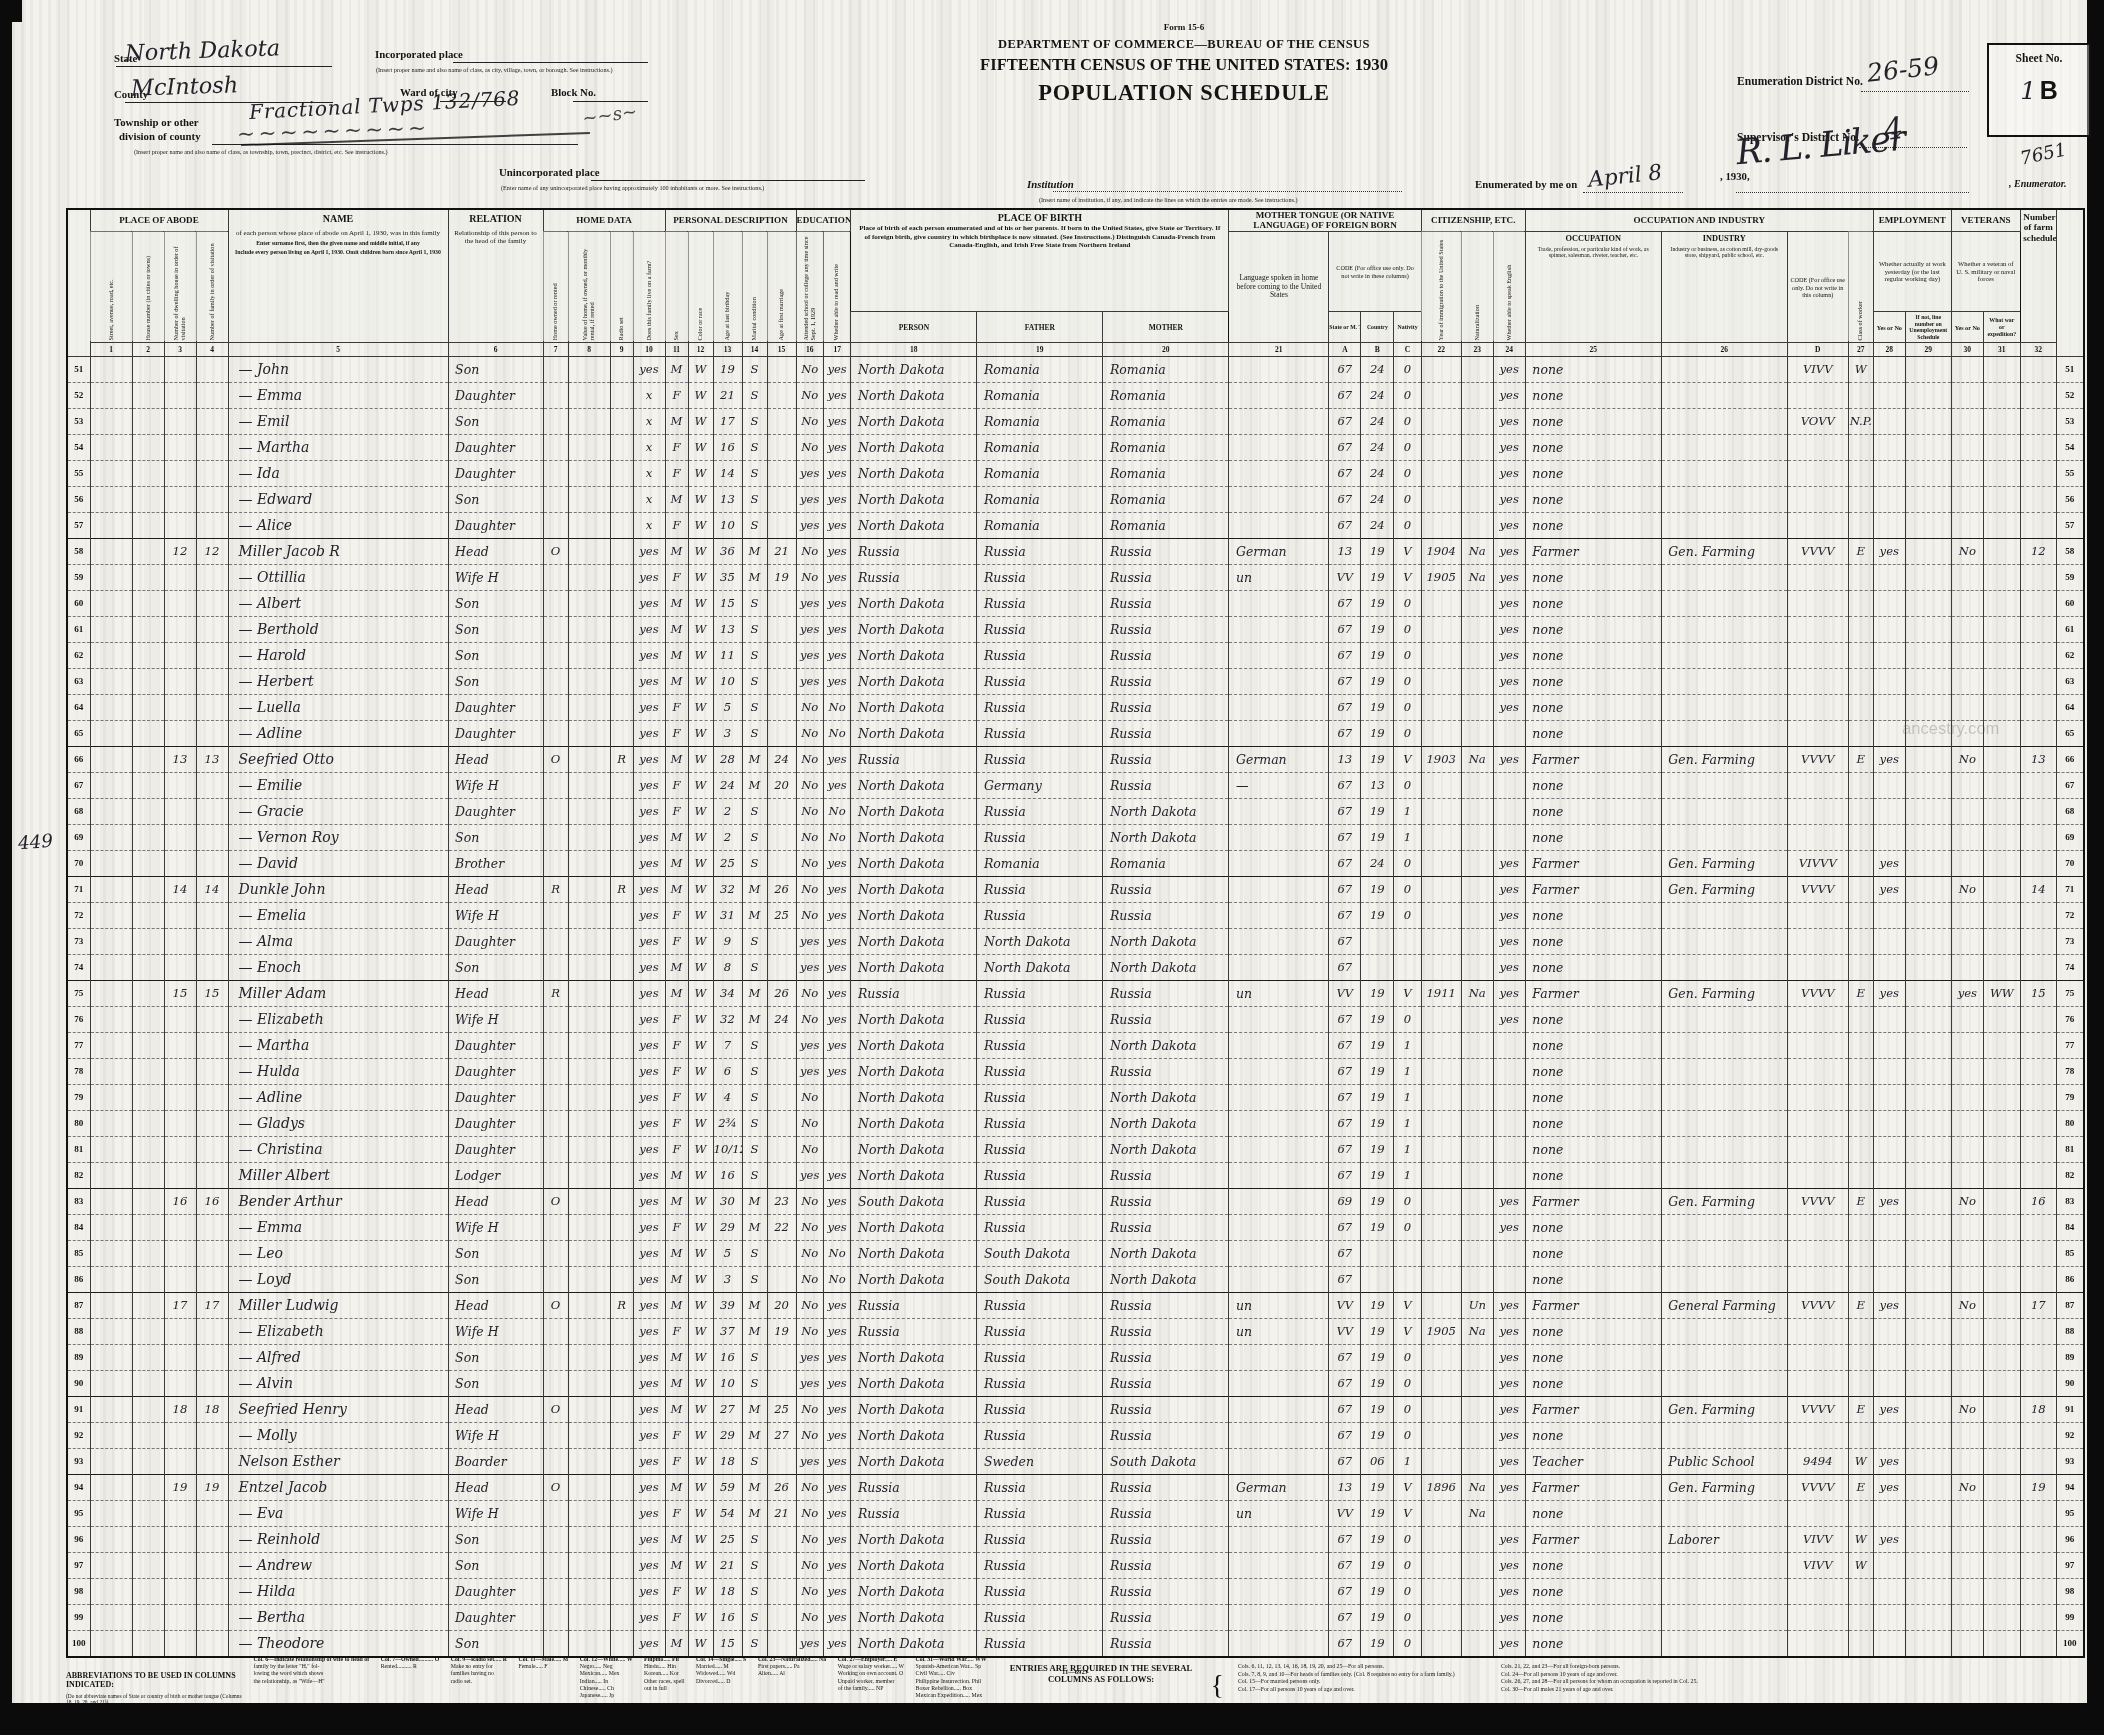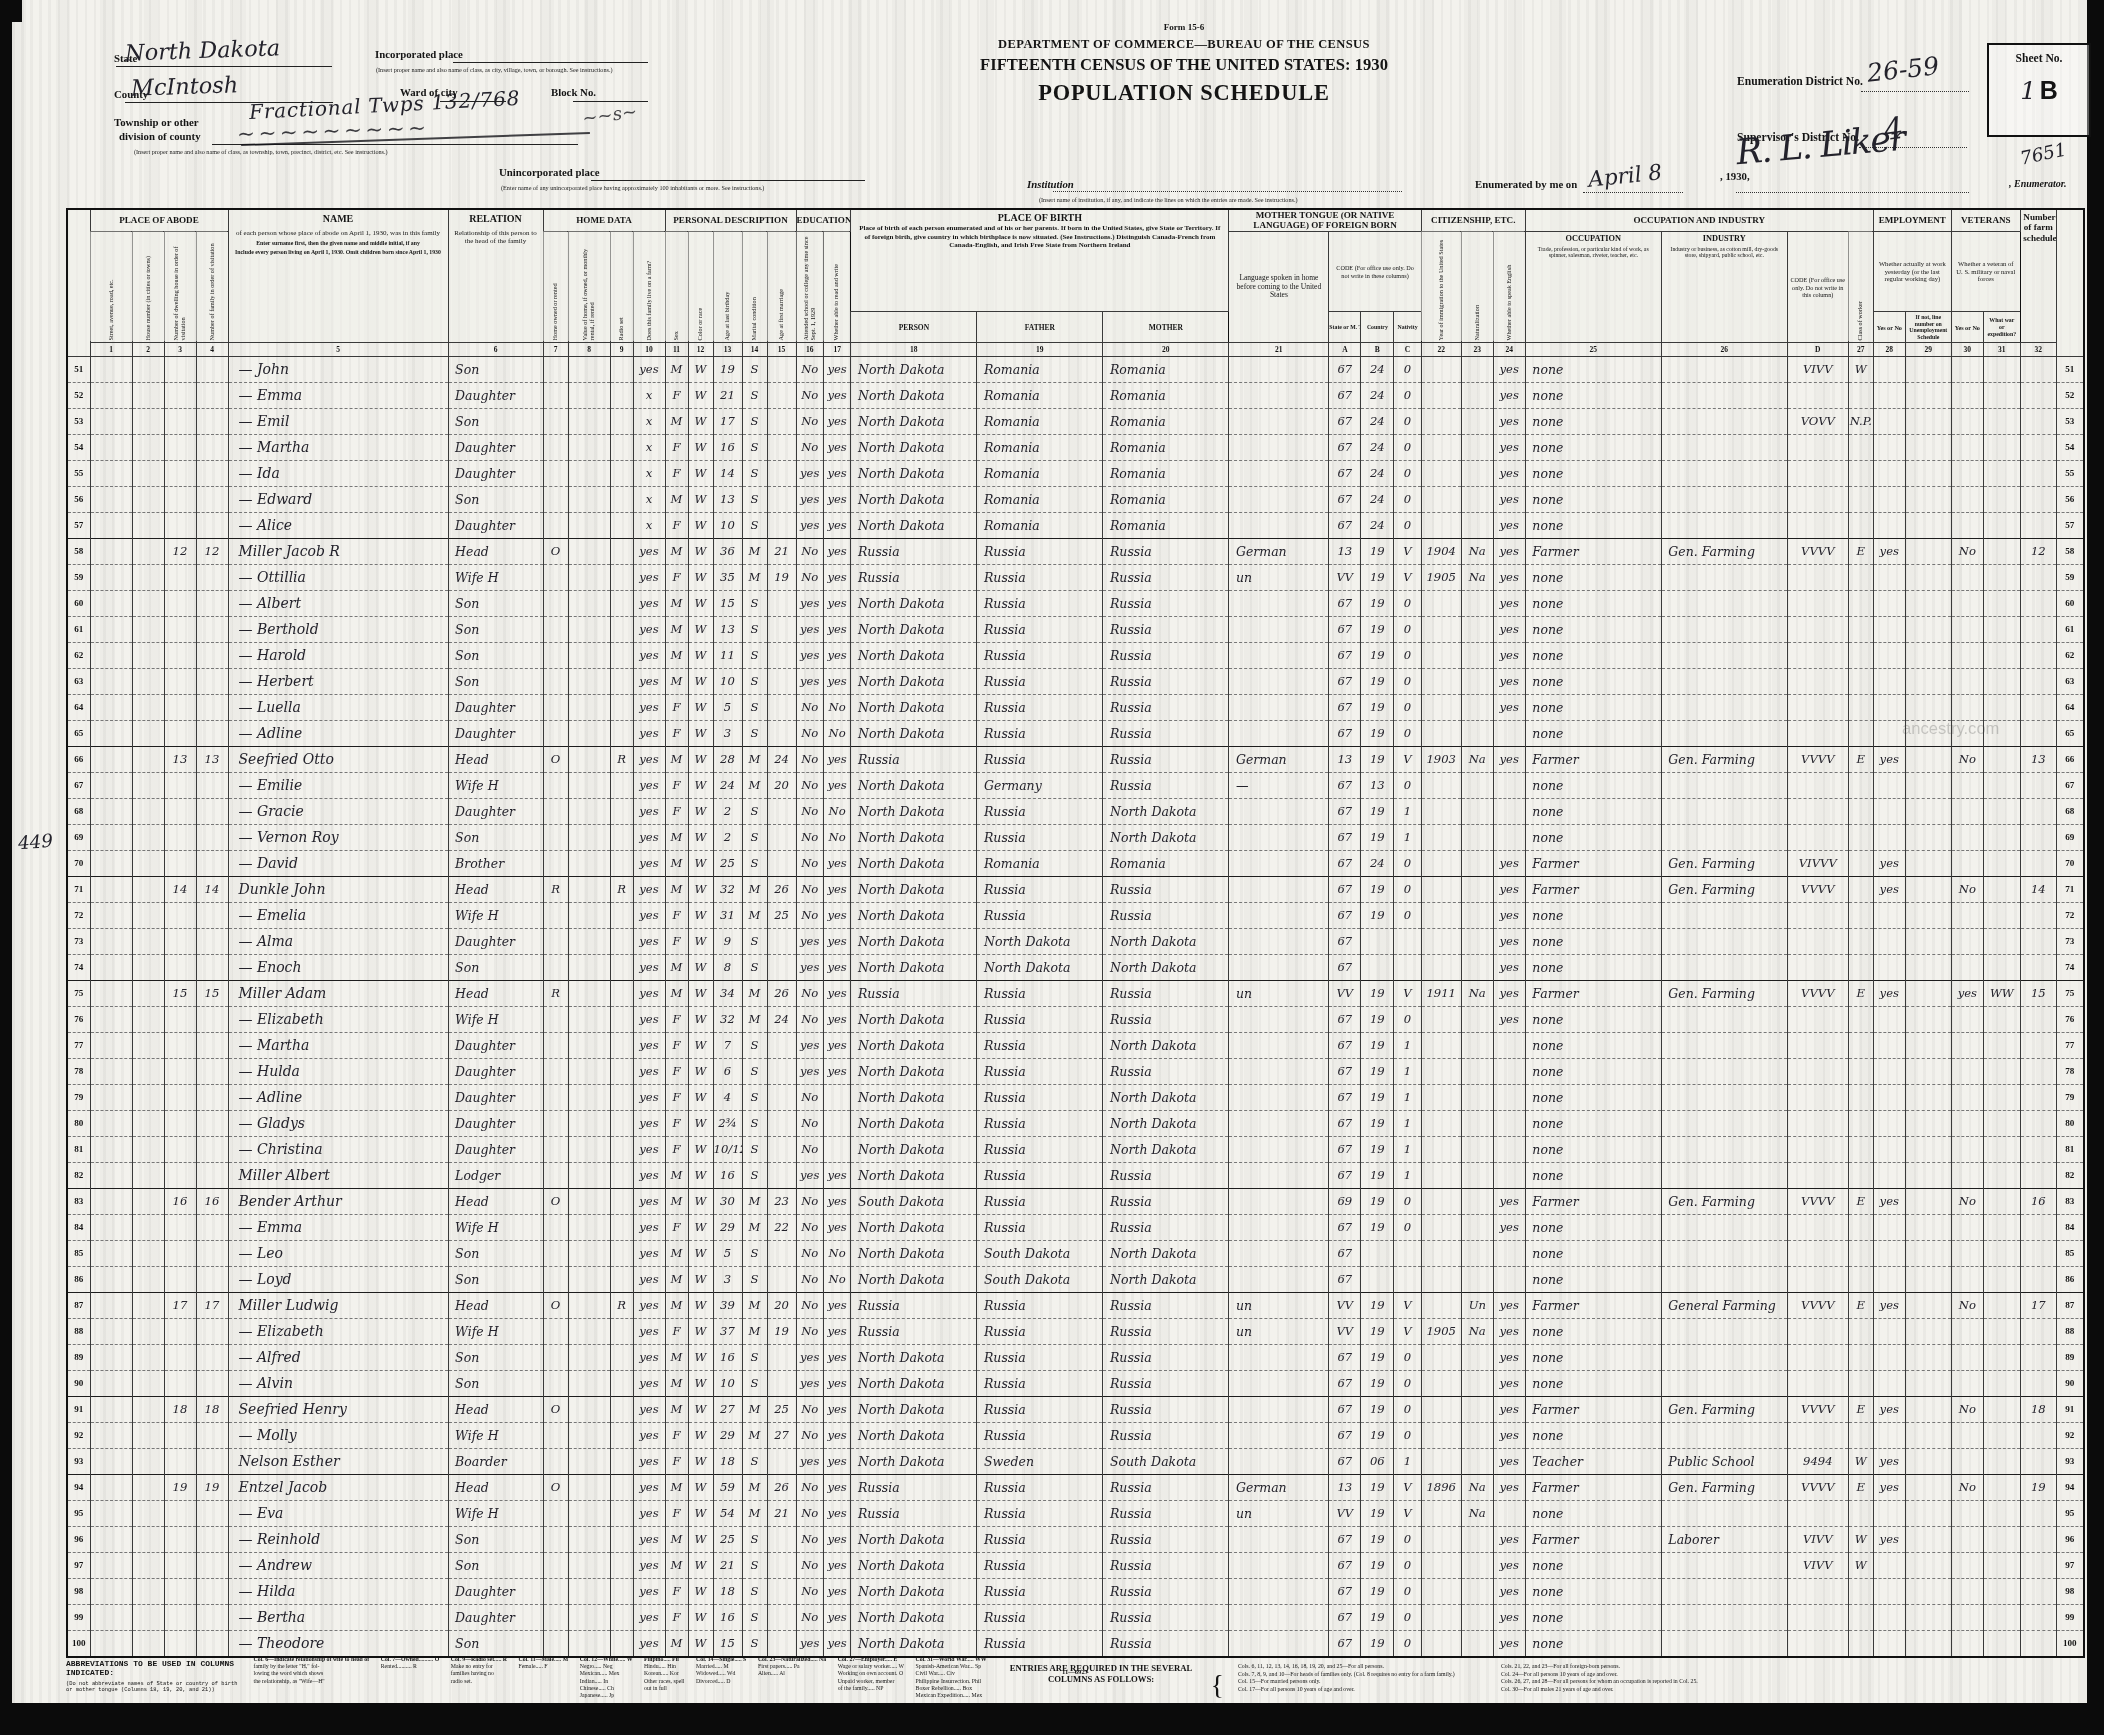--- a/index.html
+++ b/index.html
@@ -68,21 +68,21 @@
   td.ln{font-family:"Liberation Serif",serif;font-weight:bold;font-size:9.1px;text-align:center;background:rgba(240,239,233,.6);}
   td.hw{font-size:11.6px;}
   td.nm{font-size:14px;padding-left:10px;text-align:left;}
   td.lft{font-size:12.5px;padding-left:6.6px;text-align:left;}
   td.mid{font-size:12.5px;padding-left:6.6px;text-align:left;}
   td.ctr{text-align:center;font-size:11.6px;}
   .gbl{border-left:1.7px solid #111 !important;}
 
   
   .footer{position:absolute;left:66px;top:1656px;width:2014px;height:45px;display:flex;align-items:flex-start;font-family:"Liberation Serif",serif;}
-  .abbr-title{width:181px;flex:none;padding-top:3px;font-family:Liberation Mono, monospace;}
+  .abbr-title{width:181px;flex:none;padding-top:15px;}
   .abbr-title .t{font-size:8px;font-weight:bold;line-height:1.15;}
   .abbr-title .n{font-size:5.4px;margin-top:3.3px;line-height:1.2;}
   .abbrcols{display:flex;flex:none;gap:11.6px;margin-left:6.6px;}
   .abbrcol{font-size:5.8px;line-height:1.25;white-space:nowrap;}
   .abbrcol div:first-child{font-weight:bold;}
   .entries{margin-left:19px;padding-top:7px;display:flex;gap:14px;}
   .entries .et{font-size:8.7px;font-weight:bold;width:191px;line-height:1.25;text-align:center;}
   .entnotes{font-size:5.8px;line-height:1.3;white-space:normal;width:249px;}
   .brace{font-size:28px;font-family:"Liberation Serif",serif;line-height:43px;}
   .printcode{position:absolute;left:1062px;top:1668px;font-size:6.6px;font-weight:bold;font-family:"Liberation Serif",serif;}

